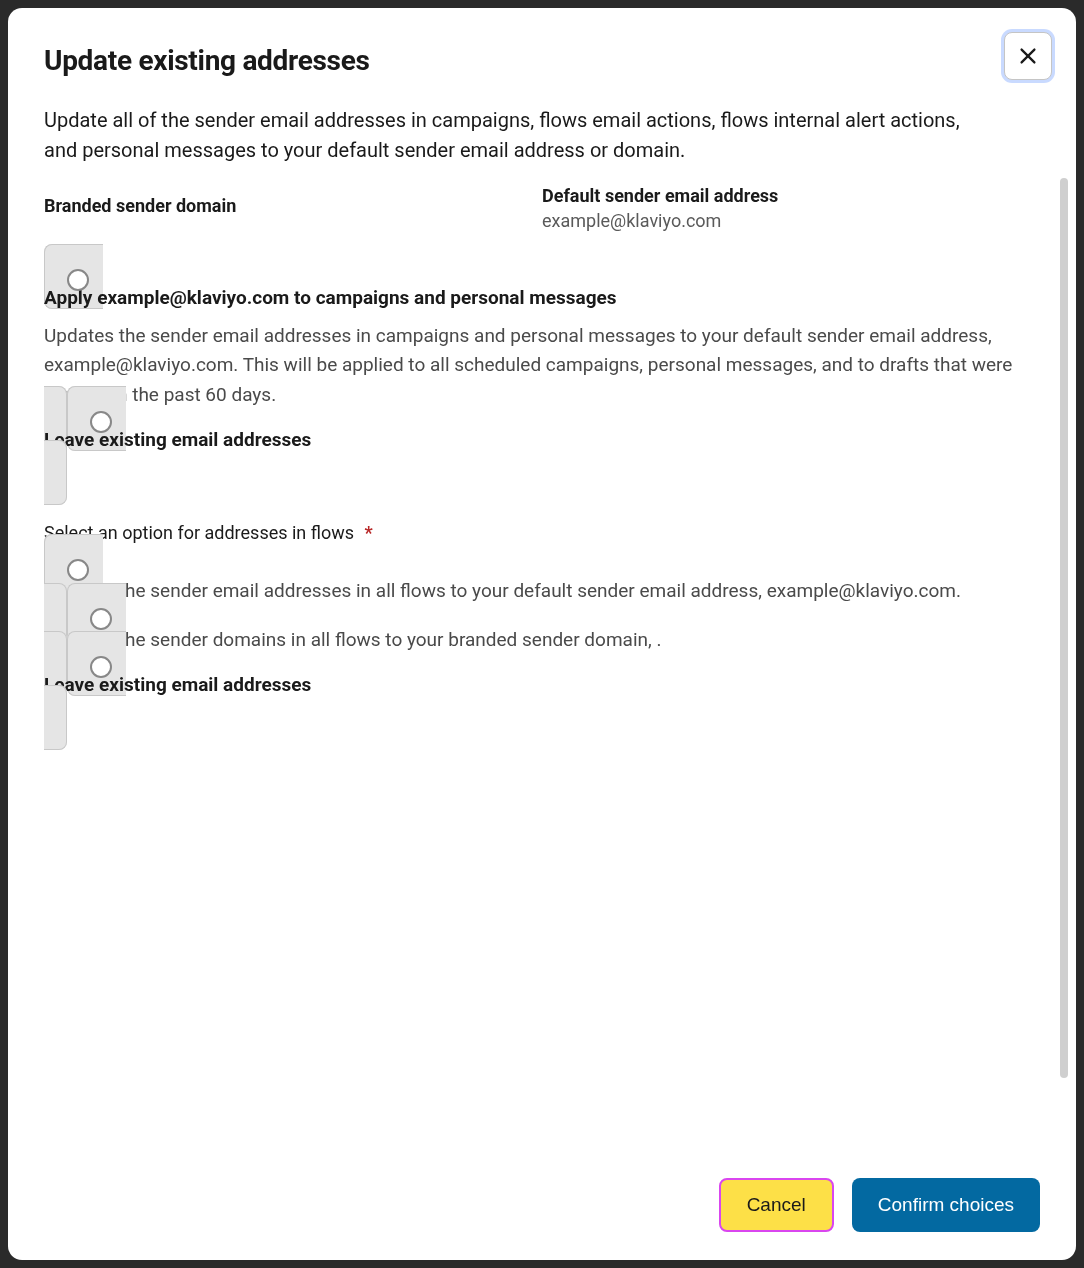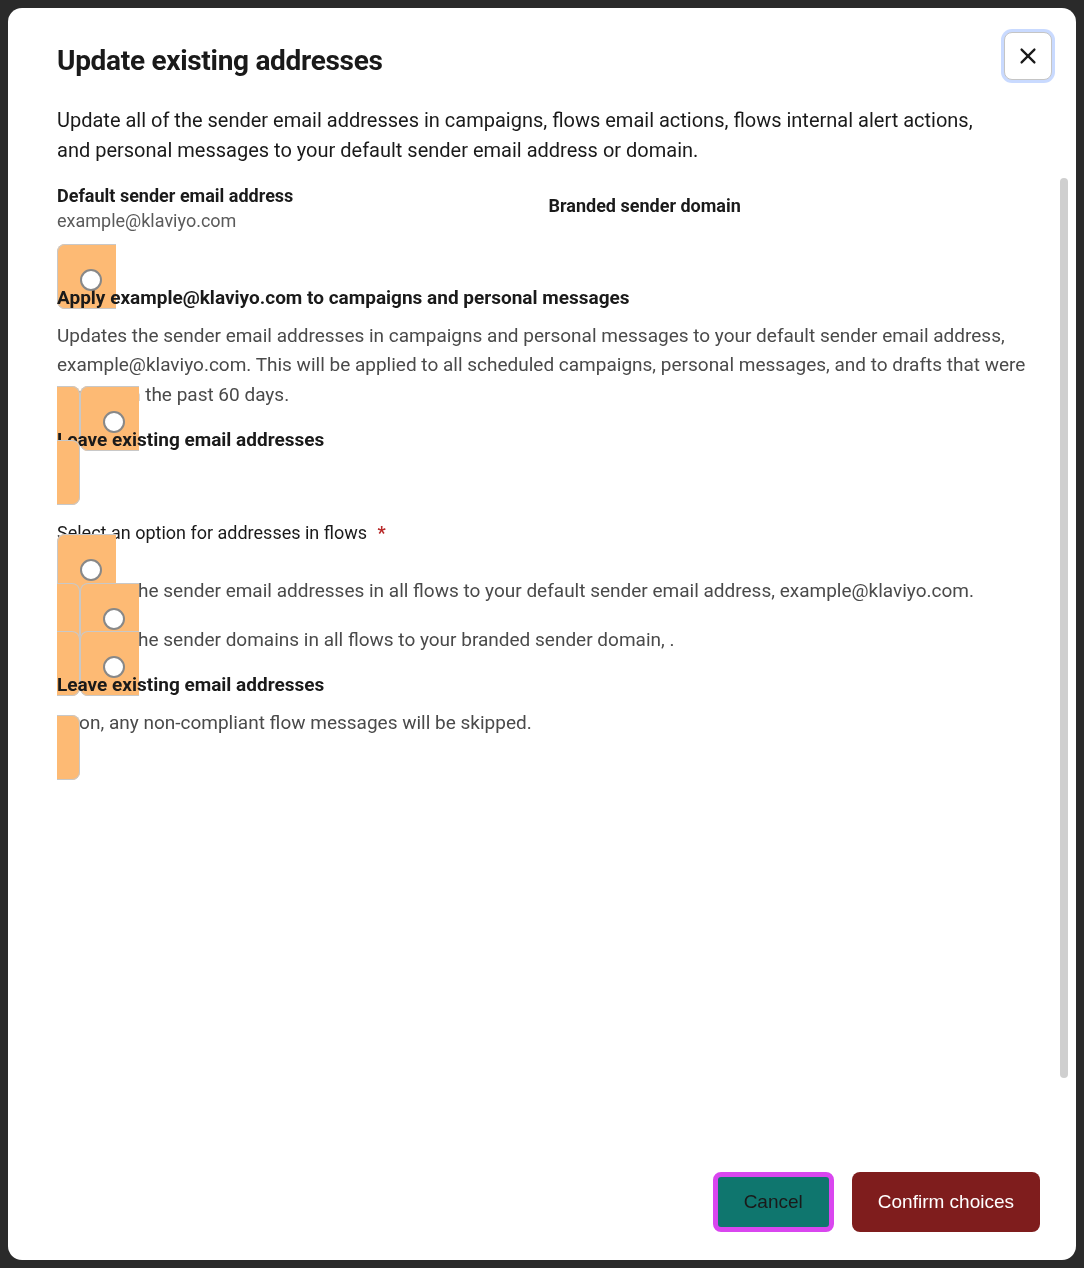--- a/index.html
+++ b/index.html
@@ -30,21 +30,21 @@
       background: #ffffff;
       border-radius: 14px;
       width: 100%;
       height: 100%;
       position: relative;
       display: flex;
       flex-direction: column;
     }
     
     .modal-content {
-      padding: 36px 36px 0 49px;
+      padding: 36px 36px 0 36px;
       flex: 1;
       overflow-y: auto;
       position: relative;
     }
     
     .modal-header {
       display: flex;
       justify-content: space-between;
       align-items: flex-start;
       margin-bottom: 28px;
@@ -130,21 +130,21 @@
       margin-bottom: 40px;
     }
     
     .radio-card {
       border: 1px solid #c8c8c8;
       border-radius: 8px;
       padding: 22px 22px 22px 58px;
       margin-bottom: 16px;
       position: relative;
       cursor: pointer;
-      background: #fdba74;
+      background: #e5e5e5;
     }
     
     .radio-card:last-child {
       margin-bottom: 0;
     }
     
     .radio-input {
       position: absolute;
       left: 22px;
       top: 24px;
@@ -180,27 +180,27 @@
     .btn {
       padding: 14px 26px;
       font-size: 19px;
       font-weight: 500;
       border-radius: 8px;
       cursor: pointer;
       border: none;
     }
     
     .btn-secondary {
-      background: #0f766e;
-      color: #1a1a1a;
-      border: 5px solid #d946ef;
+      background: #fde047;
+      color: #1a1a1a;
+      border: 2px solid #d946ef;
     }
     
     .btn-primary {
-      background: #7f1d1d;
+      background: #0369a1;
       color: #ffffff;
     }
     
     .scrollbar-track {
       position: absolute;
       right: 8px;
       top: 170px;
       width: 8px;
       height: 900px;
       background: #cfcfcf;
@@ -223,25 +223,25 @@
     <div class="modal-content">
 
       <div class="modal-header">
         <h2 class="modal-title">Update existing addresses</h2>
       </div>
 
       <p class="modal-description">Update all of the sender email addresses in campaigns, flows email actions, flows internal alert actions, and personal messages to your default sender email address or domain.</p>
 
       <div class="info-row">
         <div class="info-col">
+          <div class="info-label-only">Branded sender domain</div>
+        </div>
+        <div class="info-col">
           <div class="info-label">Default sender email address</div>
           <div class="info-value">example@klaviyo.com</div>
-        </div>
-        <div class="info-col">
-          <div class="info-label-only">Branded sender domain</div>
         </div>
       </div>
 
       <div class="option-group">
         
         <label class="radio-card">
           <input type="radio" name="campaigns" class="radio-input" style="">
           <div class="radio-title">Apply example@klaviyo.com to campaigns and personal messages</div>
           <div class="radio-description">Updates the sender email addresses in campaigns and personal messages to your default sender email address, example@klaviyo.com. This will be applied to all scheduled campaigns, personal messages, and to drafts that were created in the past 60 days.</div>
         </label>
@@ -264,21 +264,20 @@
         </label>
         
         <label class="radio-card">
           <input type="radio" name="flows" class="radio-input" style="">
           <div class="radio-description">Updates the sender domains in all flows to your branded sender domain, .</div>
         </label>
         
         <label class="radio-card">
           <input type="radio" name="flows" class="radio-input" style="">
           <div class="radio-title">Leave existing email addresses</div>
-          <div class="radio-description">Soon, any non-compliant flow messages will be skipped.</div>
         </label>
       </div>
 
     </div>
 
     <div class="scrollbar-track"></div>
 
     <div class="modal-footer">
       <button class="btn btn-secondary">Cancel</button>
       <button class="btn btn-primary">Confirm choices</button>

